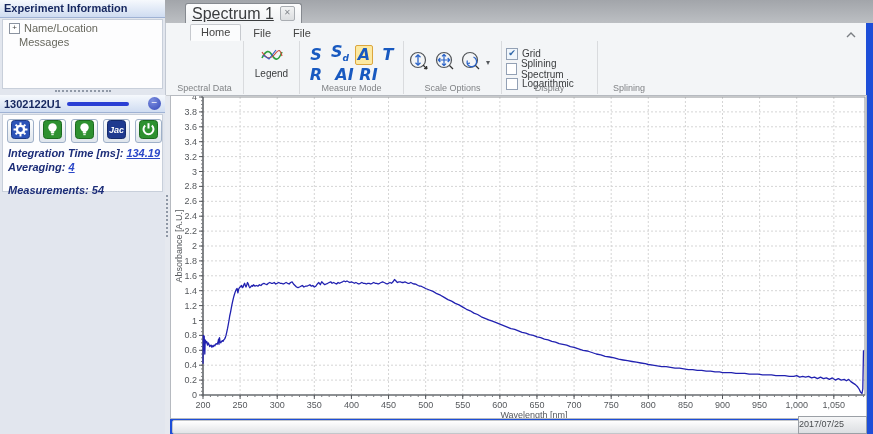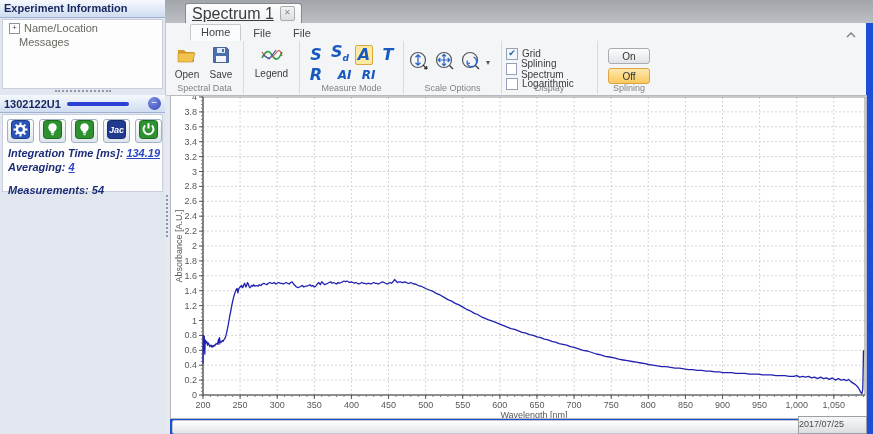--- a/index.html
+++ b/index.html
@@ -54,21 +54,21 @@
   .ribbon-body{display:flex;height:53px;}
   .rgroup{position:relative;border-right:1px solid #d9dbde;padding:3px 4px 12px;box-sizing:border-box;}
   .rgroup-label{position:absolute;bottom:1px;left:0;right:0;text-align:center;font-size:9px;color:#808386;}
   .big-btn{display:flex;flex-direction:column;align-items:center;justify-content:flex-start;width:34px;gap:2px;
            background:none;border:none;padding:2px 0;cursor:pointer;}
   .big-btn .blabel{font-size:10px;color:#3b3d3f;}
   .btn-row{display:flex;}
   .mode-grid{display:grid;grid-template-columns:repeat(4,24px);grid-auto-rows:20px;justify-items:center;align-items:center;padding-top:1px;}
   .mode-btn{font-family:"DejaVu Sans",sans-serif;font-weight:bold;font-style:italic;color:#1859c0;
             font-size:16px;line-height:18px;padding:0 2px;border:1px solid transparent;cursor:pointer;background:none;}
-  .mode-btn.small{font-size:12px;margin-left:9px;}
+  .mode-btn.small{font-size:16px;margin-left:9px;}
   .mode-btn sub{font-size:9px;}
   .mode-btn.selected{background:#fce9a2;border:1px solid #dca63e;border-radius:2px;}
   .scale-row{display:flex;align-items:center;padding-top:6px;gap:4px;}
   .scale-btn{background:none;border:none;padding:0;cursor:pointer;}
   .drop-arrow{font-size:8px;color:#55585c;cursor:pointer;}
   .cb-row{display:flex;align-items:center;gap:4px;height:15px;cursor:pointer;}
   .cb-box{width:10px;height:10px;border:1px solid #93a1b5;background:#fff;font-size:9px;line-height:9px;
           text-align:center;color:#2f66a8;}
   .cb-box.checked{background:#f0f6fc;}
   .cb-label{font-size:10px;color:#3b3d3f;}
@@ -186,42 +186,20 @@
       <span class="ribbon-tab">File</span>
     </div>
     <span class="ribbon-collapse">
       <svg width="14" height="12" viewBox="0 0 14 12">
           <path d="M3 8 L7 4 L11 8" fill="none" stroke="#7a7e83" stroke-width="1.4"></path>
         </svg>
     </span>
     <div class="ribbon-body">
 
       <div class="rgroup" style="width:78px">
-        <div class="btn-row">
-          <button class="big-btn">
-            <span>
-              <svg width="22" height="18" viewBox="0 0 22 18">
-                  <path d="M2 4 h6 l2 2 h8 v10 h-16 z" fill="#d89c28"></path>
-                  <path d="M2 7 h17 l-2.5 9 h-14.5 z" fill="#f2c24e" stroke="#c08a20" stroke-width="0.6"></path>
-                </svg>
-            </span>
-            <span class="blabel">Open</span>
-          </button>
-          <button class="big-btn">
-            <span>
-              <svg width="18" height="18" viewBox="0 0 18 18">
-                  <path d="M1.5 1.5 h13 l2 2 v13 h-15 z" fill="#4a6fae" stroke="#33517f" stroke-width="0.8"></path>
-                  <rect x="5" y="2" width="8" height="5" fill="#dfe8f4"></rect>
-                  <rect x="10" y="3" width="2" height="3" fill="#4a6fae"></rect>
-                  <rect x="4" y="10" width="10" height="6" fill="#f3f5f8"></rect>
-                </svg>
-            </span>
-            <span class="blabel">Save</span>
-          </button>
-        </div>
         <div class="rgroup-label">Spectral Data</div>
       </div>
 
       <div class="rgroup" style="width:56px">
         <div class="btn-row" style="justify-content:center">
           <button class="big-btn" style="width:46px">
             <span>
               <svg width="22" height="17" viewBox="0 0 22 17">
                   <path d="M1 12 C5 4 8 4 11 9 S17 16 21 6" fill="none" stroke="#2f9e3f" stroke-width="1.6"></path>
                   <path d="M1 6 C6 14 10 13 14 8 S19 3 21 10" fill="none" stroke="#c94a3a" stroke-width="1.2"></path>
@@ -294,24 +272,20 @@
             </div>
             <div class="cb-row">
               <span class="cb-box"></span>
               <span class="cb-label">Logarithmic</span>
             </div>
           </div>
         <div class="rgroup-label">Display</div>
       </div>
 
       <div class="rgroup" style="width:62px;border-right:none">
-        <div class="splin-col">
-          <button class="splin-btn">On</button>
-          <button class="splin-btn active">Off</button>
-        </div>
         <div class="rgroup-label">Splining</div>
       </div>
 
     </div>
   </div>
 
   <div class="chart-panel">
     <div id="chart-holder"><svg width="695" height="322">
           <line x1="32" y1="284.1" x2="694" y2="284.1" stroke="#d5d5d5" stroke-width="1" stroke-dasharray="2,2"></line>
           <line x1="32" y1="269.2" x2="694" y2="269.2" stroke="#d5d5d5" stroke-width="1" stroke-dasharray="2,2"></line>

